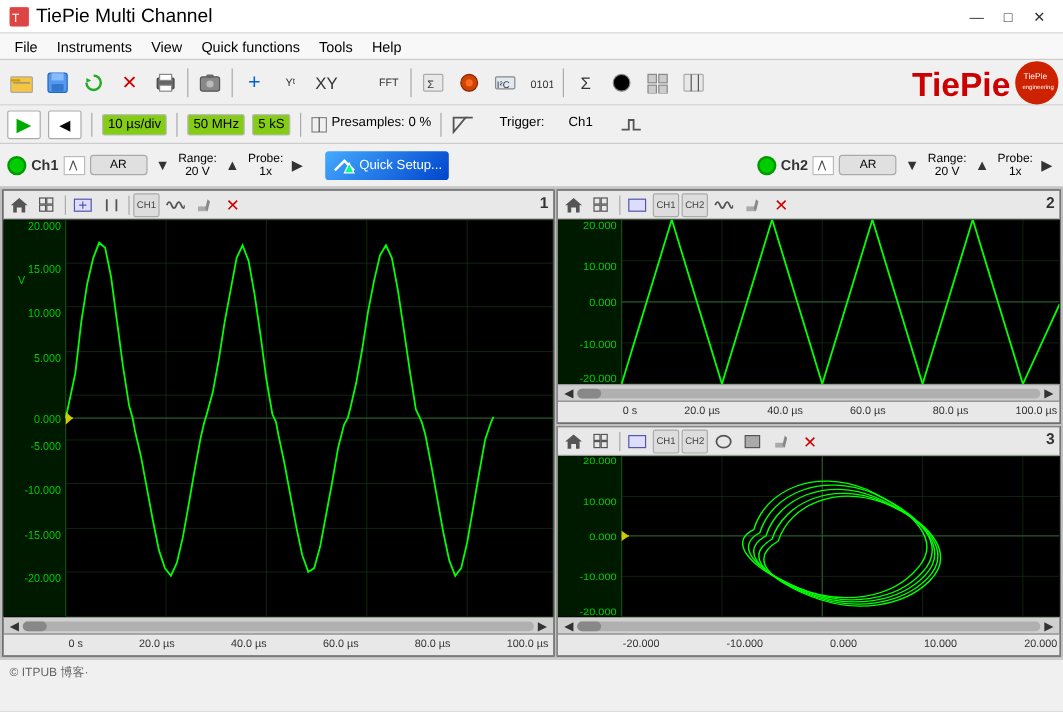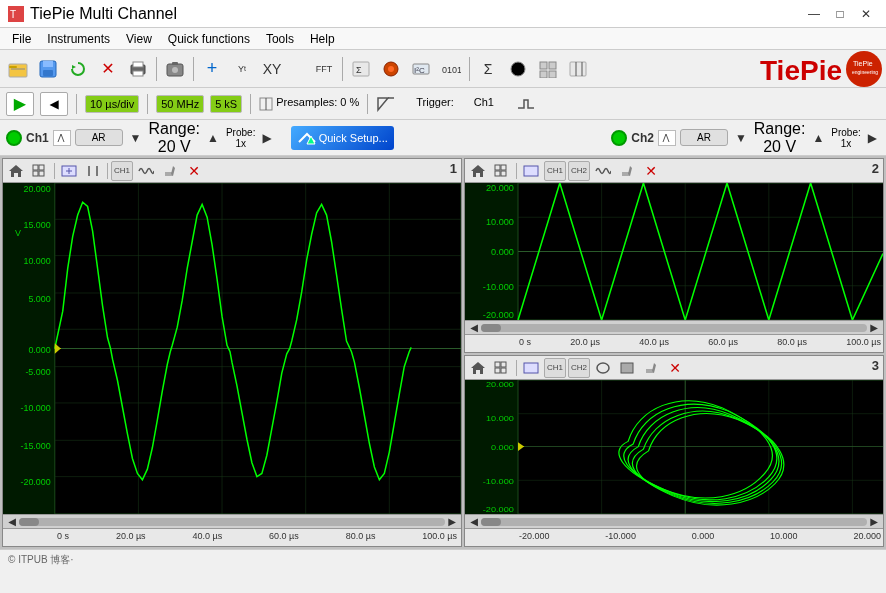--- a/index.html
+++ b/index.html
@@ -32,21 +32,21 @@
     .ctrl-group { display: flex; align-items: center; gap: 2px; border: 1px solid #bbb; padding: 2px 4px; background: #84cc16; border-radius: 2px; }
     .ctrl-sep { width: 1px; height: 20px; background: #aaa; margin: 0 2px; }
     .trigger-info { display: flex; gap: 20px; }
 
     
     .ch-bar { background: #f0f0f0; height: 36px; display: flex; align-items: center; padding: 0 6px; border-bottom: 1px solid #ccc; gap: 4px; }
     .ch-indicator { width: 16px; height: 16px; background: #00cc00; border-radius: 50%; border: 2px solid #009900; }
     .ch-label { font-size: 12px; font-weight: bold; color: #333; }
     .ar-btn { background: #e0e0e0; border: 1px solid #aaa; border-radius: 3px; padding: 2px 16px; font-size: 10px; cursor: pointer; }
     .tri-btn { cursor: pointer; font-size: 12px; color: #333; padding: 0 3px; }
-    .range-group { display: flex; flex-direction: column; align-items: center; font-size: 16px; }
+    .range-group { display: flex; flex-direction: column; align-items: center; font-size: 10px; }
     .probe-group { display: flex; flex-direction: column; align-items: center; font-size: 10px; }
 
     
     .main-area { display: flex; background: #c0c0c0; gap: 2px; padding: 2px; height: calc(593px - 28px - 22px - 38px - 32px - 36px - 20px); }
     
     
     .scope-left { flex: 1; background: #000; border: 1px solid #888; display: flex; flex-direction: column; }
     .scope-right { display: flex; flex-direction: column; flex: 1; gap: 2px; }
     .scope-panel { background: #000; border: 1px solid #888; display: flex; flex-direction: column; flex: 1; }
     

